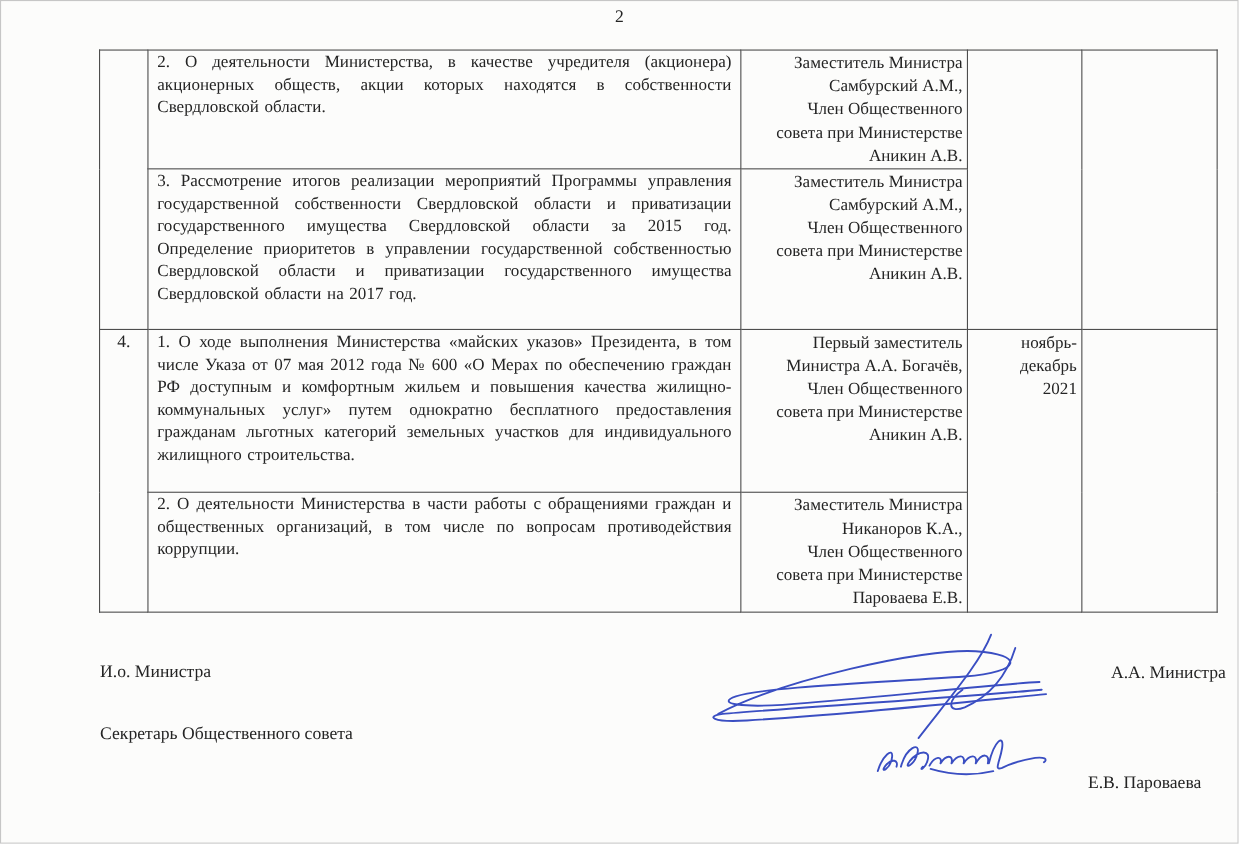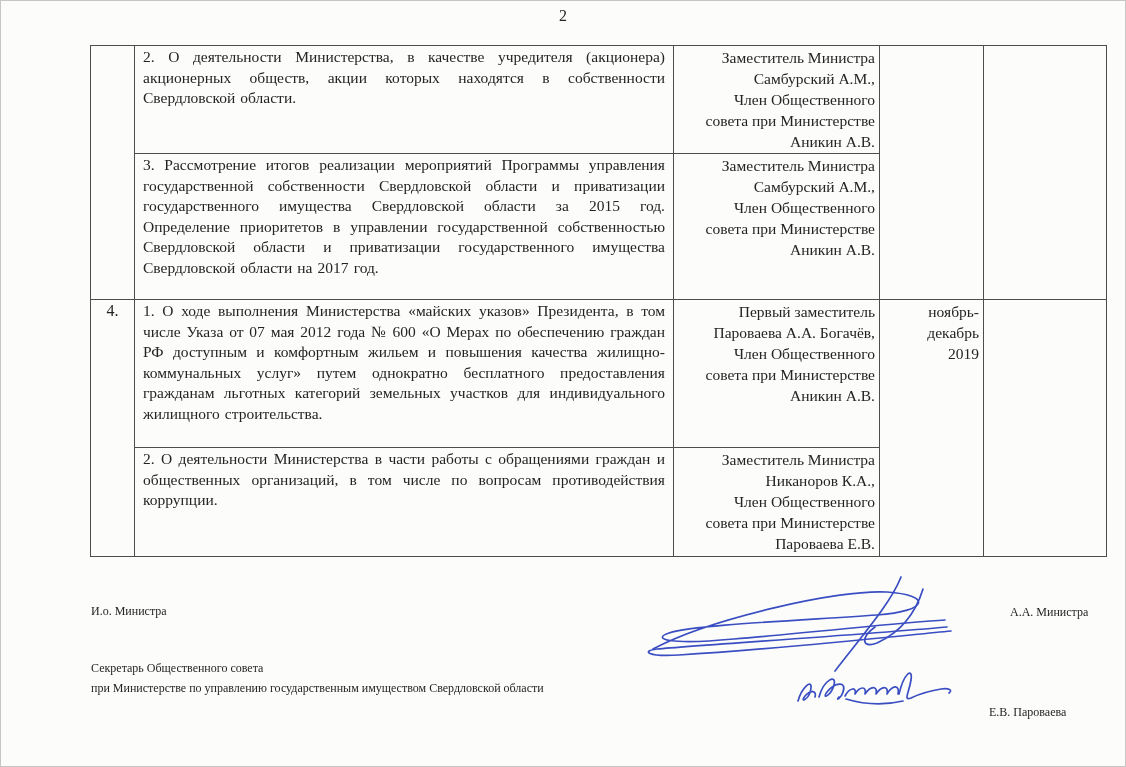--- a/index.html
+++ b/index.html
@@ -48,21 +48,21 @@
     white-space:pre-line;
     line-height:21px;
     padding:1px 4px;
   }
   tr.r1{height:106px;}
   tr.r2{height:146px;}
   tr.r3{height:148px;}
   tr.r4{height:109px;font-family:Liberation Serif, serif;}
   .footer-text{
     position:absolute;
-    font-size:12px;
+    font-size:16px;
     line-height:20px;
     white-space:nowrap;
   }
   .sig{position:absolute;}
   .sig svg{display:block;}
   .sig path{fill:none;stroke-width:1.7;stroke-linecap:round;stroke-linejoin:round;}
 </style>
 </head>
 <body>
 
@@ -95,27 +95,27 @@
         <td class="cell-resp">Заместитель Министра
 Самбурский А.М.,
 Член Общественного
 совета при Министерстве
 Аникин А.В.</td>
       </tr>
       <tr class="r3">
         <td class="cell-num" rowspan="2">4.</td>
         <td class="cell-topic">1. О ходе выполнения Министерства «майских указов» Президента, в том числе Указа от 07 мая 2012 года № 600 «О Мерах по обеспечению граждан РФ доступным и комфортным жильем и повышения качества жилищно-коммунальных услуг» путем однократно бесплатного предоставления гражданам льготных категорий земельных участков для индивидуального жилищного строительства.</td>
         <td class="cell-resp">Первый заместитель
-Пароваева А.А. Богачёв,
+Министра А.А. Богачёв,
 Член Общественного
 совета при Министерстве
 Аникин А.В.</td>
         <td class="cell-date" rowspan="2">ноябрь-
 декабрь
-2019</td>
+2021</td>
         <td class="cell-notes" rowspan="2"></td>
       </tr>
       <tr class="r4">
         <td class="cell-topic">2. О деятельности Министерства в части работы с обращениями граждан и общественных организаций, в том числе по вопросам противодействия коррупции.</td>
         <td class="cell-resp">Заместитель Министра
 Никаноров К.А.,
 Член Общественного
 совета при Министерстве
 Пароваева Е.В.</td>
       </tr>
@@ -128,21 +128,20 @@
   <div class="sig" style="left:638px;top:574px;width:332px;height:100px;">
     <svg width="332" height="100" viewBox="0 0 332 100">
       <path d="M14 74 C70 44 200 14 248 17 C292 20 291 36 238 40 C150 46 55 50 30 58 C12 64 30 70 95 64 C180 57 265 47 306 45" stroke="#3a4ec2"></path>
       <path d="M308 52 C220 60 60 70 18 74 C2 76 8 82 40 80 C140 74 250 62 312 56" stroke="#3a4ec2"></path>
       <path d="M262 2 C252 28 222 62 196 96" stroke="#3a4ec2"></path>
       <path d="M284 14 C276 40 260 58 238 68 C222 74 222 62 236 52" stroke="#3a4ec2"></path>
     </svg>
   </div>
 
   <div class="footer-text" style="left:90px;top:657px;">Секретарь Общественного совета</div>
-  <div class="footer-text" style="left:90px;top:677px;">при Министерстве по управлению государственным имуществом Свердловской области</div>
 
   <div class="sig" style="left:790px;top:660px;width:170px;height:55px;">
     <svg width="170" height="55" viewBox="0 0 170 55">
       <path d="M7 40 C11 26 21 18 20 27 C19 38 8 43 14 35 C20 28 26 30 24 36" stroke="#3a4ec2"></path>
       <path d="M28 36 C33 18 46 13 43 24 C40 35 30 39 36 31 C44 21 56 20 52 31 C50 38 44 40 48 36" stroke="#3a4ec2"></path>
       <path d="M54 35 C59 26 66 26 64 33 C69 25 76 25 74 33 C80 24 87 25 85 33 C91 24 98 25 96 33 C102 23 109 24 107 33" stroke="#3a4ec2"></path>
       <path d="M108 33 C113 12 122 6 120 19 C118 32 112 40 120 37 C128 33 138 30 150 28 C158 27 162 29 158 32" stroke="#3a4ec2"></path>
       <path d="M55 38 C75 44 95 44 112 40" stroke="#3a4ec2"></path>
     </svg>
   </div>

